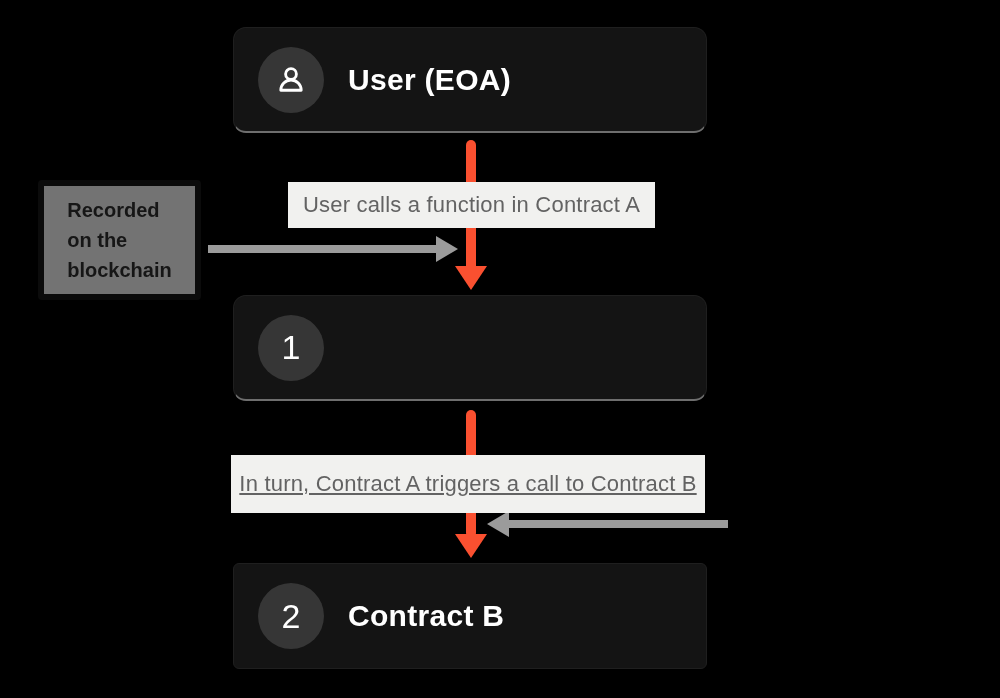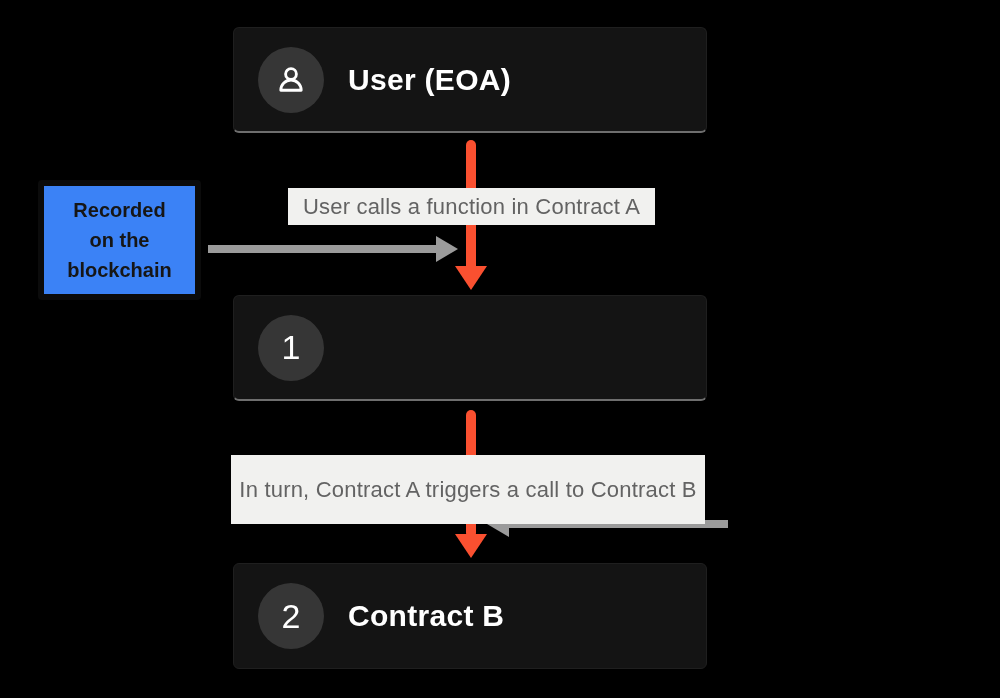--- a/index.html
+++ b/index.html
@@ -7,21 +7,21 @@
     position:relative; width:1000px; height:698px; background:#000000;
     font-family:"Liberation Sans", sans-serif; overflow:hidden;
   }
   
   .node {
     position:absolute; left:233px; width:474px; height:106px;
     background:#141414; border:1px solid #1f1f1f; border-radius:6px;
     box-sizing:border-box; display:flex; align-items:center;
     padding-left:24px; gap:24px; z-index:2;
   }
-  .node.underline { border-bottom:2px solid #6e6e6e; }
+  .node.underline { border-bottom:2px solid #6e6e6e;border-radius:13px; }
   .chip {
     width:66px; height:66px; border-radius:50%; background:#363636;
     display:flex; align-items:center; justify-content:center; flex:0 0 auto;
   }
   .chip .num { color:#ffffff; font-size:34px; font-weight:400; }
   .node .title { color:#ffffff; font-size:30px; font-weight:bold; letter-spacing:0.3px; }
   
   .v-shaft {
     position:absolute; width:10px; background:#FA5030; border-radius:5px; z-index:1;
   }
@@ -43,24 +43,24 @@
     border-top:13px solid transparent; border-bottom:13px solid transparent;
     border-left:22px solid #9B9B9B;
   }
   .h-head-left {
     position:absolute; width:0; height:0;
     border-top:13px solid transparent; border-bottom:13px solid transparent;
     border-right:22px solid #9B9B9B;
   }
   
   .note {
-    position:absolute; background:#3b82f6; border:6px solid #0b0b0b;
+    position:absolute; background:#737373; border:6px solid #0b0b0b;
     border-radius:4px; box-sizing:border-box; z-index:2;
     display:flex; align-items:center; justify-content:center;
-    text-align:center; color:#161616; font-weight:bold; white-space:pre-line;
+    text-align:left; color:#161616; font-weight:bold; white-space:pre-line;
   }
   .note-left  { left:38px;  top:180px; width:163px; height:120px; font-size:20px; line-height:1.5; }
   .note-right { left:728px; top:437px; width:234px; height:160px; font-size:19px; line-height:1.5; }
   .icon-svg { display:block; }
 </style>
 </head>
 <body>
 
 <div class="canvas">
 
@@ -79,33 +79,33 @@
   <div class="node underline" style="top:27px;">
     <div class="chip">
       <svg class="icon-svg" width="36" height="36" viewBox="0 0 24 24" fill="none" stroke="#ffffff" stroke-width="1.9" stroke-linecap="round" stroke-linejoin="round">
         <circle cx="12" cy="8" r="3.6"></circle>
         <path d="M5.2 18.8 a6.8 6.8 0 0 1 13.6 0 z"></path>
       </svg>
     </div>
     <div class="title">User (EOA)</div>
   </div>
 
-  <div class="flow-label" style="left:288px; top:188px; width:367px; height:37px;">User calls a function in Contract A</div>
+  <div class="flow-label" style="left:288px; top:182px; width:367px; height:46px;">User calls a function in Contract A</div>
 
   <div class="note note-left">Recorded
 on the
 blockchain</div>
 
   <div class="node underline" style="top:295px;">
     <div class="chip">
       <span class="num">1</span>
     </div>
   </div>
 
-  <div class="flow-label" style="left:231px; top:455px; width:474px; height:69px;">In turn, Contract A triggers a call to Contract B</div>
+  <div class="flow-label" style="left:231px; top:455px; width:474px; height:58px;text-decoration:underline;">In turn, Contract A triggers a call to Contract B</div>
 
 
   <div class="node" style="top:563px;">
     <div class="chip">
       <span class="num">2</span>
     </div>
     <div class="title">Contract B</div>
   </div>
 
 </div>

